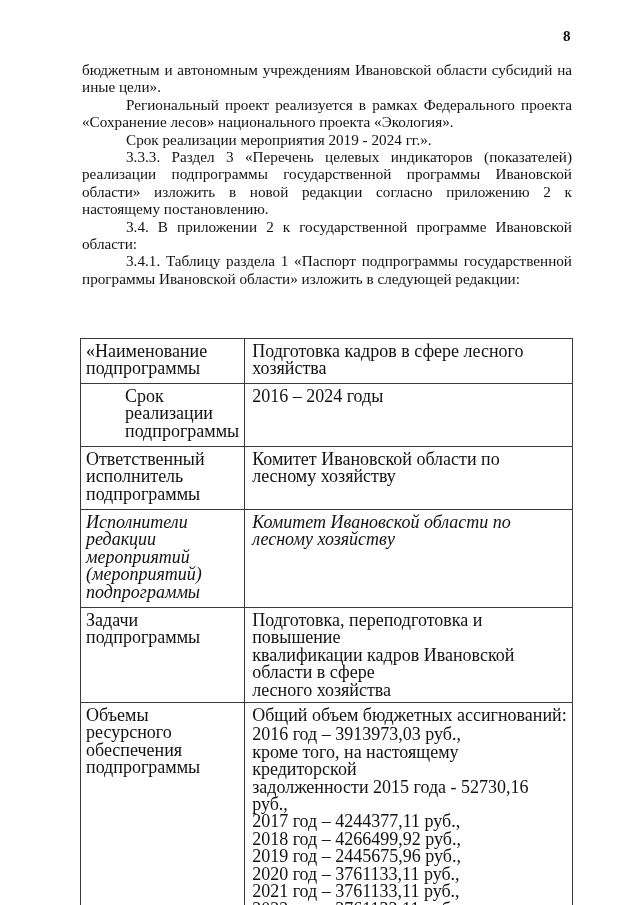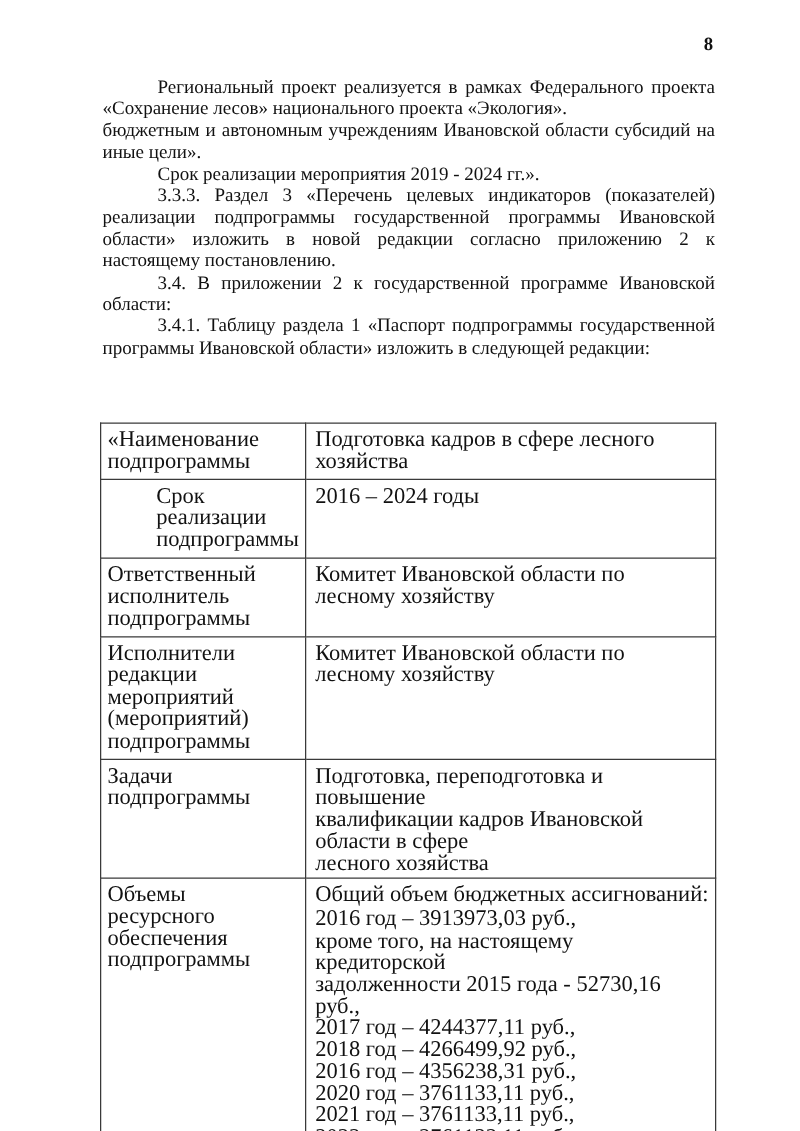--- a/index.html
+++ b/index.html
@@ -26,34 +26,34 @@
   .passport-table td {
     border: 1px solid #3a3a3a;
     vertical-align: top;
     padding: 4px 5px 3px 5px;
   }
   .passport-table td.label { width: 107px; }
   .passport-table td.value { padding-left: 7px; }
   .row-name td { height: 37px; }
   .row-term td { height: 55px; padding-left: 44px; }
   .row-resp td { height: 55px; margin-top: 20px; }
-  .row-exec td { height: 90px; }
+  .row-exec td { height: 90px; font-style: italic; }
   .row-tasks td { height: 55px; }
   .row-volume td { height: auto; padding-bottom: 14px; }
   .line { display: block; }
   .value-line-gap { margin-bottom: 2px; }
 </style>
 </head>
 <body>
 
 <div class="page-number">8</div>
 
 <div class="body-text">
+  <p class="p">бюджетным и автономным учреждениям Ивановской области субсидий на иные цели».</p>
   <p class="p indent">Региональный проект реализуется в рамках Федерального проекта «Сохранение лесов» национального проекта «Экология».</p>
-  <p class="p">бюджетным и автономным учреждениям Ивановской области субсидий на иные цели».</p>
   <p class="p indent">Срок реализации мероприятия 2019 - 2024 гг.».</p>
   <p class="p indent">3.3.3. Раздел 3 «Перечень целевых индикаторов (показателей) реализации подпрограммы государственной программы Ивановской области» изложить в новой редакции согласно приложению 2 к настоящему постановлению.</p>
   <p class="p indent">3.4. В приложении 2 к государственной программе Ивановской области:</p>
   <p class="p indent">3.4.1. Таблицу раздела 1 «Паспорт подпрограммы государственной программы Ивановской области» изложить в следующей редакции:</p>
 </div>
 
 <table class="passport-table">
   <tbody>
       <tr class="row-name">
     <td class="label">
@@ -114,20 +114,20 @@
       <span class="line">обеспечения</span>
       <span class="line">подпрограммы</span>
     </td>
     <td class="value">
       <span class="line value-line-gap">Общий объем бюджетных ассигнований:</span>
       <span class="line">2016 год – 3913973,03 руб.,</span>
       <span class="line">кроме того, на настоящему кредиторской</span>
       <span class="line">задолженности 2015 года - 52730,16 руб.,</span>
       <span class="line">2017 год – 4244377,11 руб.,</span>
       <span class="line">2018 год – 4266499,92 руб.,</span>
-      <span class="line">2016 год – 4356238,31 руб.,</span>
+      <span class="line">2019 год – 2445675,96 руб.,</span>
       <span class="line">2020 год – 3761133,11 руб.,</span>
       <span class="line">2021 год – 3761133,11 руб.,</span>
       <span class="line">2022 год – 3761133,11 руб.,</span>
     </td>
   </tr>
 </tbody>
   </table>
 
 </body></html>

